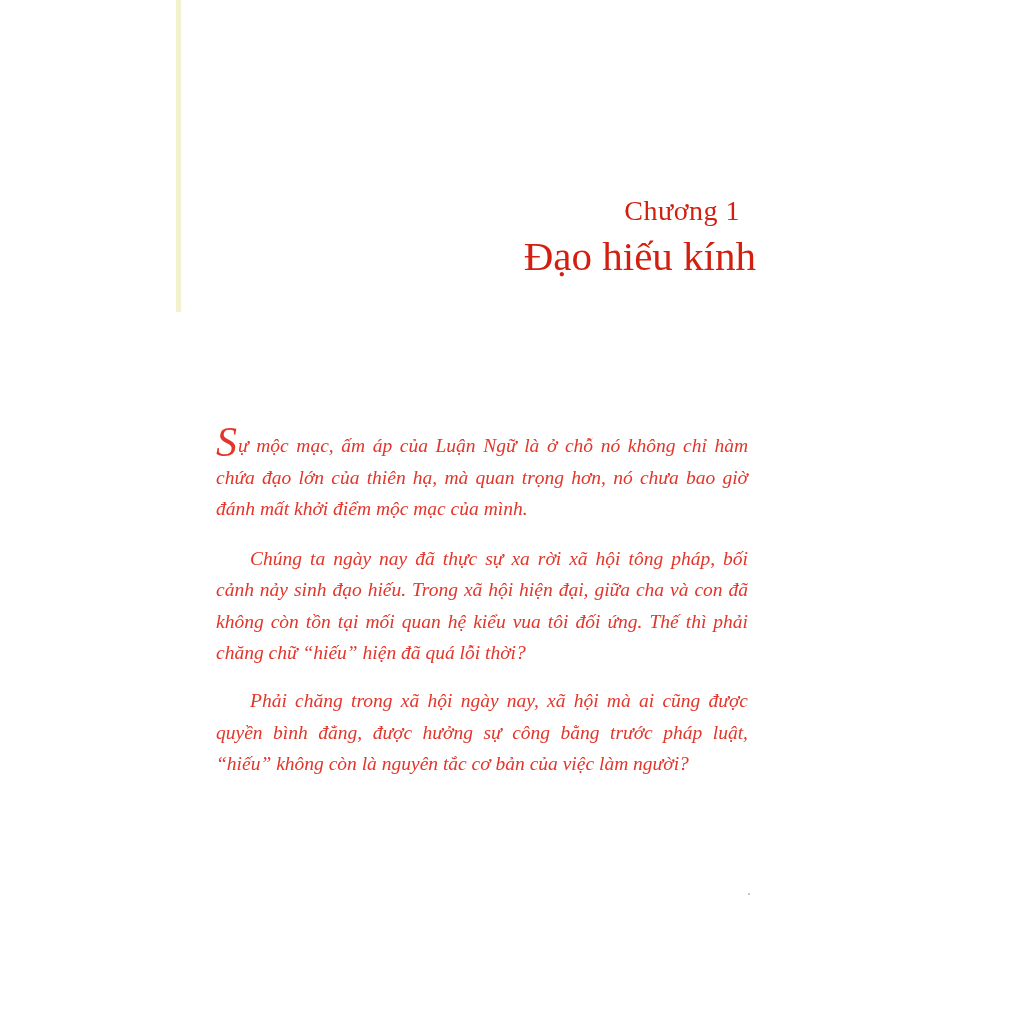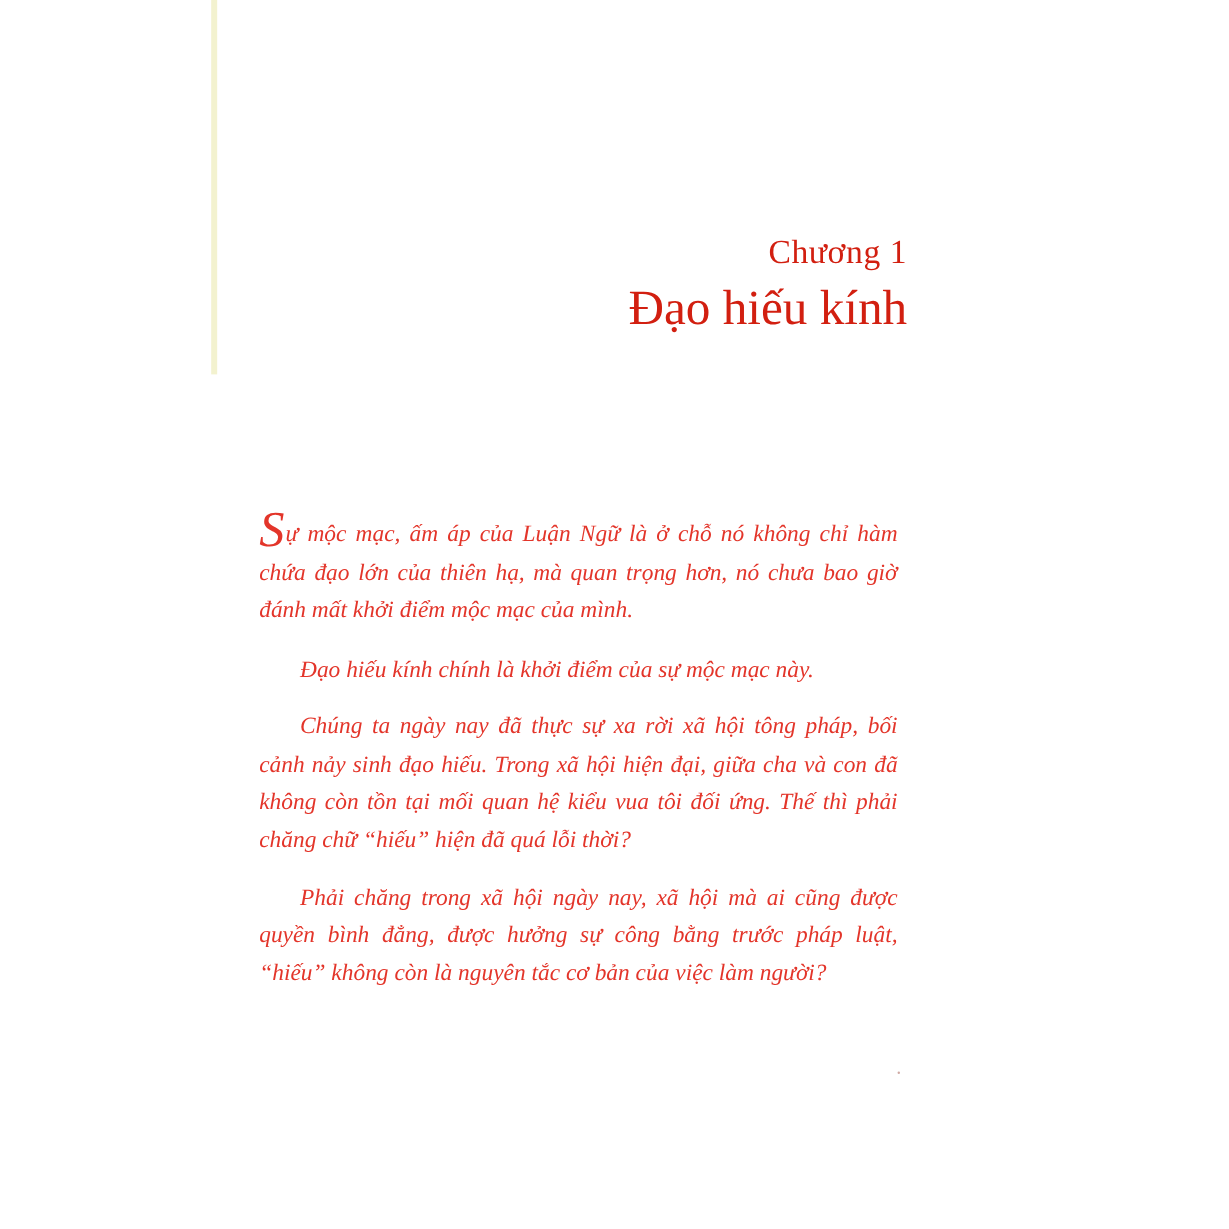--- a/index.html
+++ b/index.html
@@ -39,21 +39,21 @@
     text-align: right;
     color: #d21f10;
   }
 
   .chapter-kicker {
     font-family: "Liberation Serif", serif;
     font-size: 28px;
     letter-spacing: 0.5px;
     line-height: 1.1;
     color: #d21f10;
-    margin: 0 0 6px 0;
+    margin: 0 16px 6px 0;
     white-space: nowrap;
     text-align: right;
   }
 
   .chapter-title {
     font-family: "Liberation Serif", serif;
     font-size: 41px;
     line-height: 1.15;
     color: #d21f10;
     margin: 0;
@@ -117,21 +117,20 @@
 
   <div class="chapter-head">
     <div class="chapter-kicker">Chương 1</div>
     <div class="chapter-title">Đạo hiếu kính</div>
   </div>
 
   <div class="body-block">
 
     <p class="para first"><span class="dropcap">S</span><span>ự mộc mạc, ấm áp của Luận Ngữ là ở chỗ nó không chỉ hàm chứa đạo lớn của thiên hạ, mà quan trọng hơn, nó chưa bao giờ đánh mất khởi điểm mộc mạc của mình.</span></p>
 
-    <p class="para tight">Đạo hiếu kính chính là khởi điểm của sự mộc mạc này.</p>
 
     <p class="para">Chúng ta ngày nay đã thực sự xa rời xã hội tông pháp, bối cảnh nảy sinh đạo hiếu. Trong xã hội hiện đại, giữa cha và con đã không còn tồn tại mối quan hệ kiểu vua tôi đối ứng. Thế thì phải chăng chữ “hiếu” hiện đã quá lỗi thời?</p>
 
     <p class="para">Phải chăng trong xã hội ngày nay, xã hội mà ai cũng được quyền bình đẳng, được hưởng sự công bằng trước pháp luật, “hiếu” không còn là nguyên tắc cơ bản của việc làm người?</p>
 
   </div>
 
   <div class="footer-dot"></div>
 
 </div>

